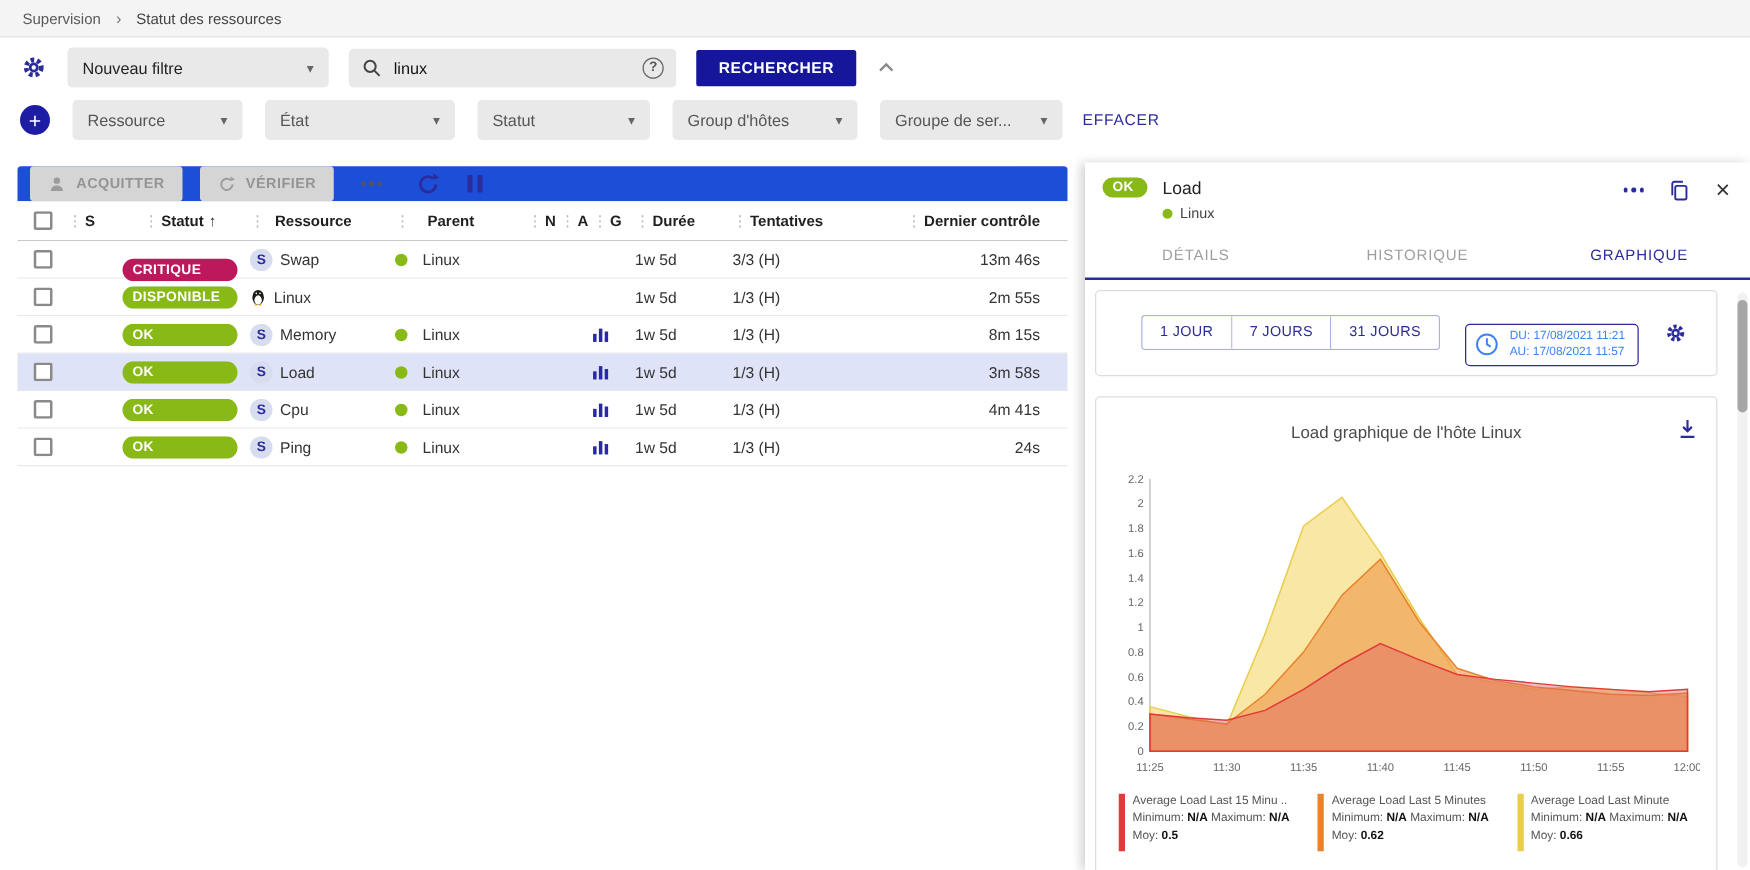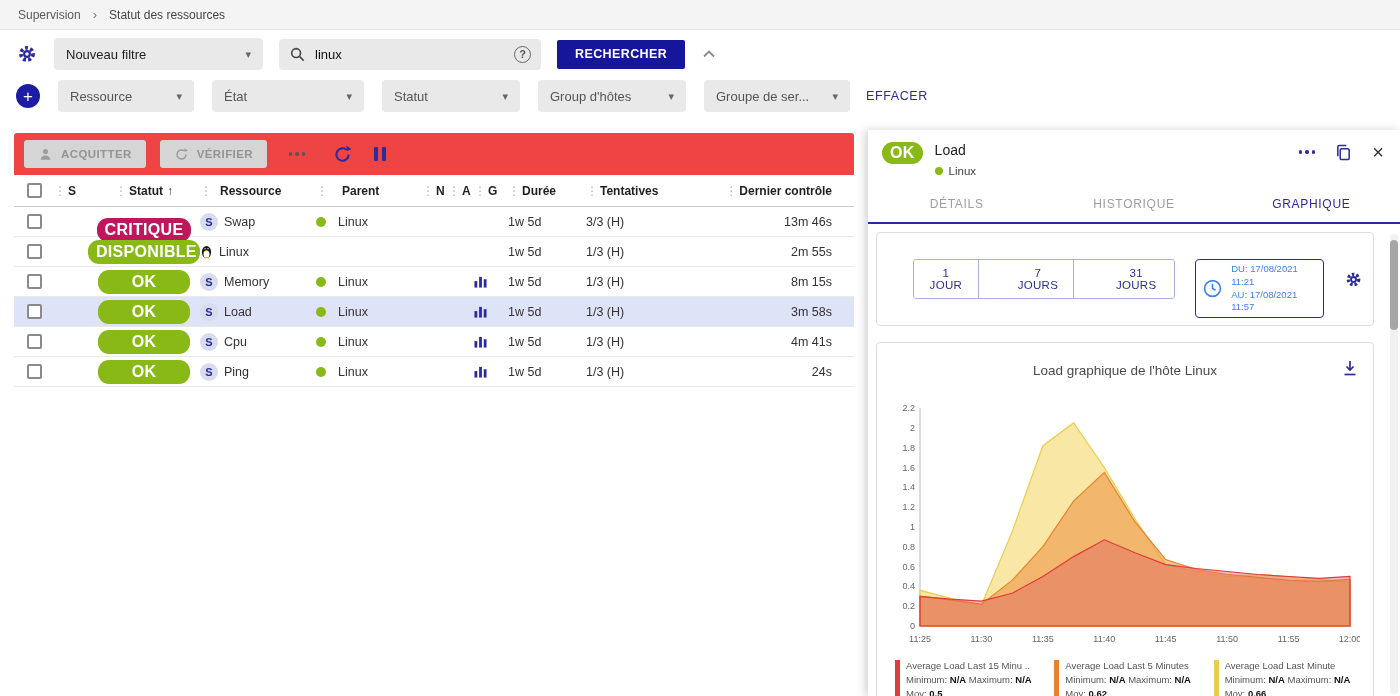--- a/index.html
+++ b/index.html
@@ -29,21 +29,21 @@
   .collapse-chevron { color:#8a8a8a; }
   .plus-btn { width:24px; height:24px; border-radius:50%; background:#1c1ca4; color:#fff; border:none; font-size:17px;
     line-height:1; display:flex; align-items:center; justify-content:center; cursor:pointer; }
   .chip-resource { width:136px; } .chip-state { width:152px; } .chip-status { width:138px; }
   .chip-hostgroup { width:148px; } .chip-servicegroup { width:146px; }
   .clear-link { color:#2b2b9c; font-size:12.5px; letter-spacing:0.6px; background:none; border:none; cursor:pointer;
     font-family:"Liberation Sans",sans-serif; margin-left:-2px; }
 
   
   .table-card { position:absolute; left:14px; top:133px; width:840px; }
-  .toolbar { height:42px; background:#ef4444; border-radius:3px 3px 0 0; display:flex; align-items:center; gap:14px; padding:0 10px; }
+  .toolbar { height:28px; background:#1d4ed8; border-radius:3px 3px 0 0; display:flex; align-items:center; gap:14px; padding:0 10px; }
   .tb-btn { display:flex; align-items:center; gap:8px; background:#d5d5d5; color:#949494; border:none; border-radius:3px;
     height:28px; padding:0 14px; font-size:11.5px; font-weight:bold; letter-spacing:0.4px; cursor:default;
     font-family:"Liberation Sans",sans-serif; }
   .tb-btn svg { color:#9c9c9c; }
   .dots { display:inline-flex; gap:3px; align-items:center; }
   .dots i { width:3.5px; height:3.5px; border-radius:50%; background:currentColor; display:block; }
   .toolbar .more { color:#555; margin-left:8px; cursor:pointer; }
   .refresh-btn { color:#2b2b9c; margin-left:14px; }
   .pause-btn { display:inline-flex; gap:3.5px; margin-left:8px; cursor:pointer; }
   .pause-btn i { width:4px; height:14px; background:#2b2b9c; display:block; border-radius:1px; }
@@ -59,21 +59,21 @@
   .col-status { width:112px; justify-content:center; }
   .col-res { width:116px; gap:6px; }
   .col-parent { width:106px; gap:12px; }
   .col-n { width:26px; } .col-a { width:26px; } .col-g { width:34px; }
   .col-dur { width:78px; } .col-tent { width:116px; } .col-last { width:130px;justify-content:flex-end; }
   .drag::before { content:"⋮"; color:#b5b5b5; font-size:12px; margin-right:2px; font-weight:normal; }
   .sort-asc::after { content:"↑"; color:#333; font-size:12px; margin-left:4px; }
   input[type="checkbox"] { appearance:none; -webkit-appearance:none; width:15px; height:15px; border:2px solid #8a8a8a;
     border-radius:2px; background:#fff; cursor:pointer; }
   .badge { display:inline-block; min-width:92px; padding:3px 8px; border-radius:11px; color:#fff; font-weight:bold;
-    font-size:16px; text-align:center; letter-spacing:0.3px; }
+    font-size:11px; letter-spacing:0.3px; }
   .badge[data-status="critical"] { background:#be185d;margin-top:16px; }
   .badge[data-status="ok"], .badge[data-status="up"] { background:#88b917; }
   .badge.small { min-width:36px; padding:2px 8px; }
   .sicon { width:18px; height:18px; border-radius:50%; background:#d7dcef; color:#2b2b9c; font-size:11px; font-weight:bold;
     display:inline-flex; align-items:center; justify-content:center; flex:none; }
   .sicon::before { content:"S"; }
   .dot { width:10px; height:10px; border-radius:50%; background:#88b917; display:inline-block; flex:none; }
   .dot.sm { width:8px; height:8px; }
   .gicon { color:#2a2aa0; }
 
@@ -89,21 +89,21 @@
   .copy-btn { color:#2b2b9c; }
   .close-btn { background:none; border:none; font-size:20px; color:#333; cursor:pointer; line-height:1;
     font-family:"Liberation Sans",sans-serif; }
   .tabs { display:flex; border-bottom:2px solid #2b2b9c; }
   .tab { flex:1; text-align:center; padding:12px 0 11px; font-size:12px; letter-spacing:0.7px; color:#9e9e9e;
     cursor:pointer; font-weight:500; }
   .tab.active { color:#2b2b9c; }
 
   .controls-card { display:flex; align-items:center; gap:20px; margin:8px 26px 0 8px; border:1px solid #ddd;
     border-radius:4px; padding:7px 10px 7px 36px; }
-  .range-group { display:flex; border:1px solid #aab0dd; border-radius:3px; overflow:hidden;gap:24px; }
+  .range-group { display:flex; border:1px solid #aab0dd; border-radius:3px; overflow:hidden; }
   .range-btn { background:#fff; border:none; border-right:1px solid #aab0dd; color:#2b2b9c; font-size:11.5px;
     padding:7px 14px; cursor:pointer; letter-spacing:0.3px; font-family:"Liberation Sans",sans-serif; }
   .range-btn:last-child { border-right:none; }
   .date-pill { display:flex; align-items:center; gap:8px; border:1px solid #2b2b9c; border-radius:4px; padding:3px 10px 3px 6px;
     color:#3b82f6; cursor:pointer;margin-top:19px; }
   .date-lines { display:flex; flex-direction:column; font-size:9.5px; line-height:1.35; }
 
   .chart-card { position:relative; margin:16px 26px 0 8px; border:1px solid #ddd; border-radius:4px; height:420px;
     padding:10px 6px; }
   .chart-title { text-align:center; font-size:13.5px; color:#4a4a4a; margin-top:10px; }

